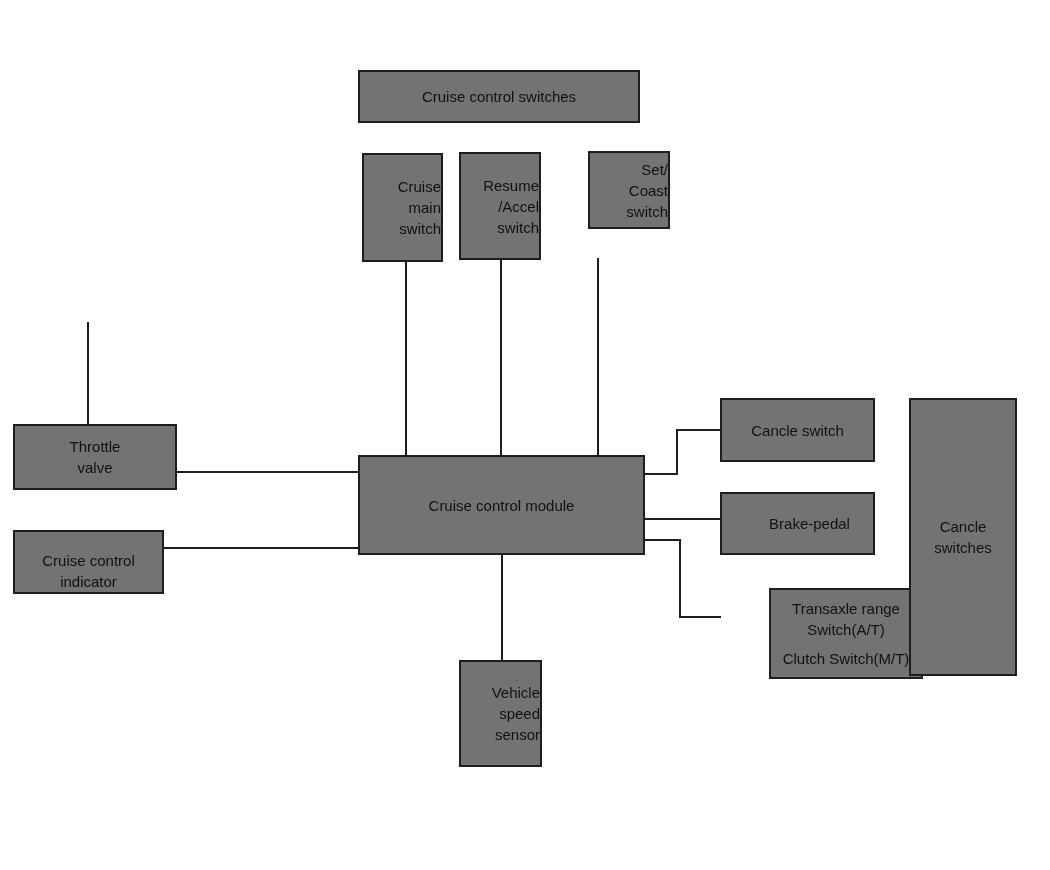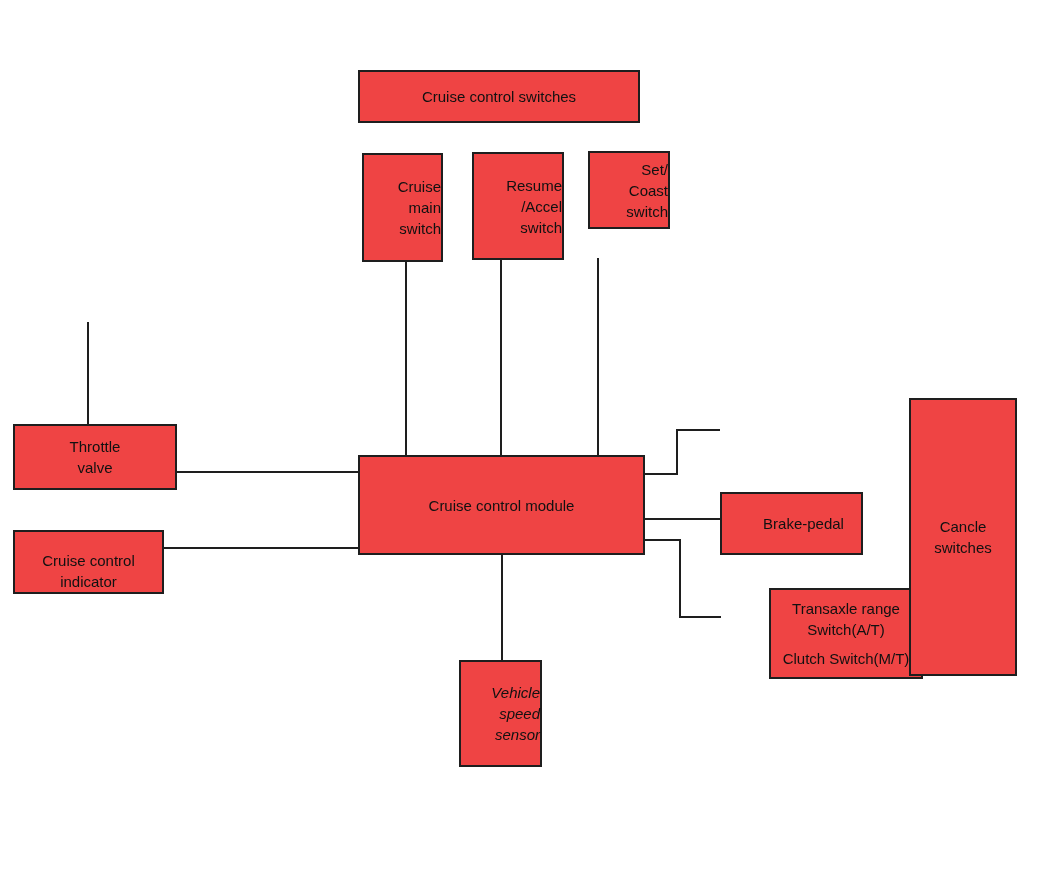--- a/index.html
+++ b/index.html
@@ -20,21 +20,21 @@
     position: absolute;
     left: 0;
     top: 0;
     width: 1050px;
     height: 870px;
   }
   .node {
     position: absolute;
     box-sizing: border-box;
     border: 2px solid #1e1e1e;
-    background: #ef4444;
+    background: #737373;
     font-size: 15px;
     line-height: 21px;
     display: flex;
     flex-direction: column;
     justify-content: center;
   }
   .node.center {
     align-items: center;
     text-align: center;
   }
@@ -42,31 +42,31 @@
     align-items: flex-end;
     text-align: left;
     padding-left: 19px;
   }
   .node .gap-above {
     margin-top: 8px;
   }
   
   .n-top       { left: 358px; top: 70px;  width: 282px; height: 53px;  }
   .n-main      { left: 362px; top: 153px; width: 81px;  height: 109px; }
-  .n-resume    { left: 459px; top: 152px; width: 92px;  height: 108px; margin-left: 13px; }
+  .n-resume    { left: 459px; top: 152px; width: 82px;  height: 108px; }
   .n-set       { left: 588px; top: 151px; width: 82px;  height: 78px; }
   .n-accel     { left: 13px;  top: 258px; width: 152px; height: 64px;  }
   .n-throttle  { left: 13px;  top: 424px; width: 164px; height: 66px;  }
   .n-indicator { left: 13px;  top: 530px; width: 151px; height: 64px; justify-content: flex-end;  }
   .n-module    { left: 358px; top: 455px; width: 287px; height: 100px; }
   .n-cancle1   { left: 720px; top: 398px; width: 155px; height: 64px;  }
-  .n-brake     { left: 720px; top: 492px; width: 143px; height: 63px; padding-left: 24px;  }
+  .n-brake     { left: 720px; top: 492px; width: 155px; height: 63px; padding-left: 24px;  }
   .n-transaxle { left: 721px; top: 588px; width: 154px; height: 91px; margin-left: 48px;  }
   .n-cancles   { left: 909px; top: 398px; width: 108px; height: 278px; }
-  .n-vss       { left: 459px; top: 660px; width: 83px;  height: 107px; font-style: italic; }
+  .n-vss       { left: 459px; top: 660px; width: 83px;  height: 107px; }
 </style>
 </head>
 <body>
 
 <div class="canvas">
 
   <svg class="wires" viewBox="0 0 1050 870" xmlns="http://www.w3.org/2000/svg" stroke="#1e1e1e" stroke-width="2" fill="none" shape-rendering="crispEdges">
     <path d="M406 262 V455"></path>
     <path d="M501 260 V455"></path>
     <path d="M598 258 V455"></path>
@@ -109,20 +109,23 @@
 
   <div class="node center n-indicator">
     <span>Cruise control</span>
     <span>indicator</span>
   </div>
 
   <div class="node center n-module">
     <span>Cruise control module</span>
   </div>
 
+  <div class="node center n-cancle1">
+    <span>Cancle switch</span>
+  </div>
 
   <div class="node center n-brake">
     <span>Brake-pedal</span>
   </div>
 
   <div class="node center n-transaxle">
     <span>Transaxle range</span>
     <span>Switch(A/T)</span>
     <span class="gap-above">Clutch Switch(M/T)</span>
   </div>

